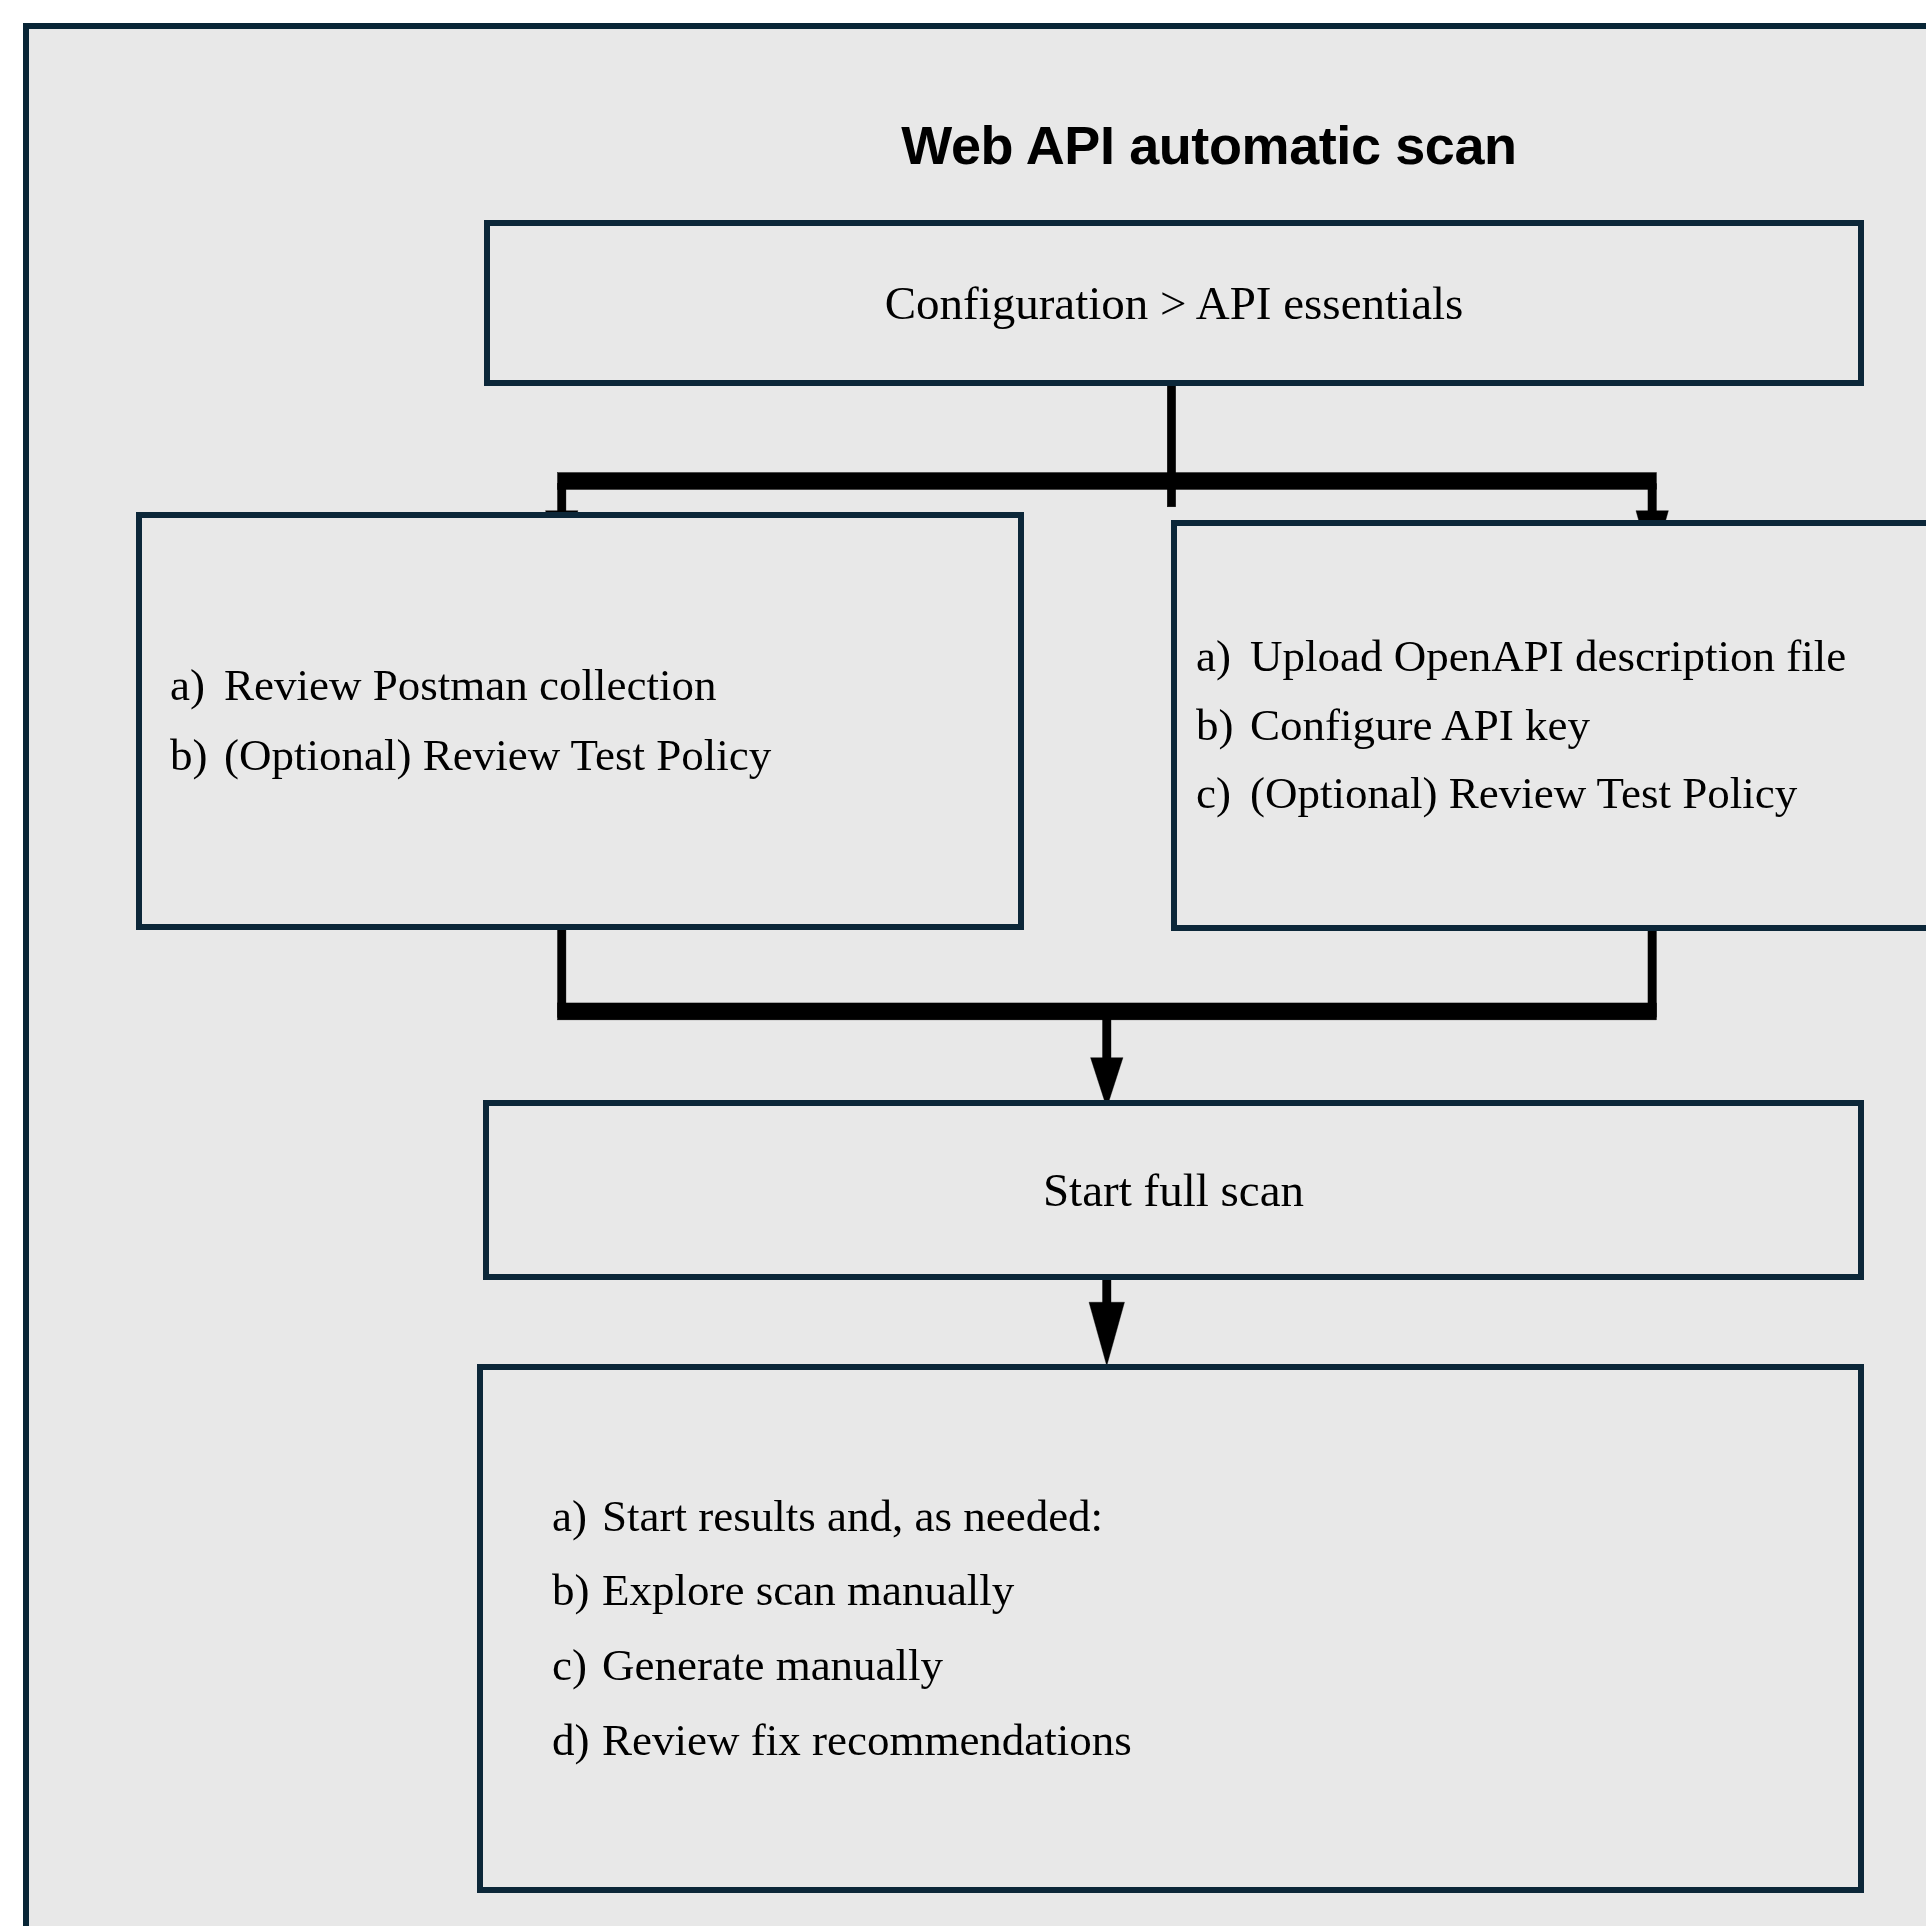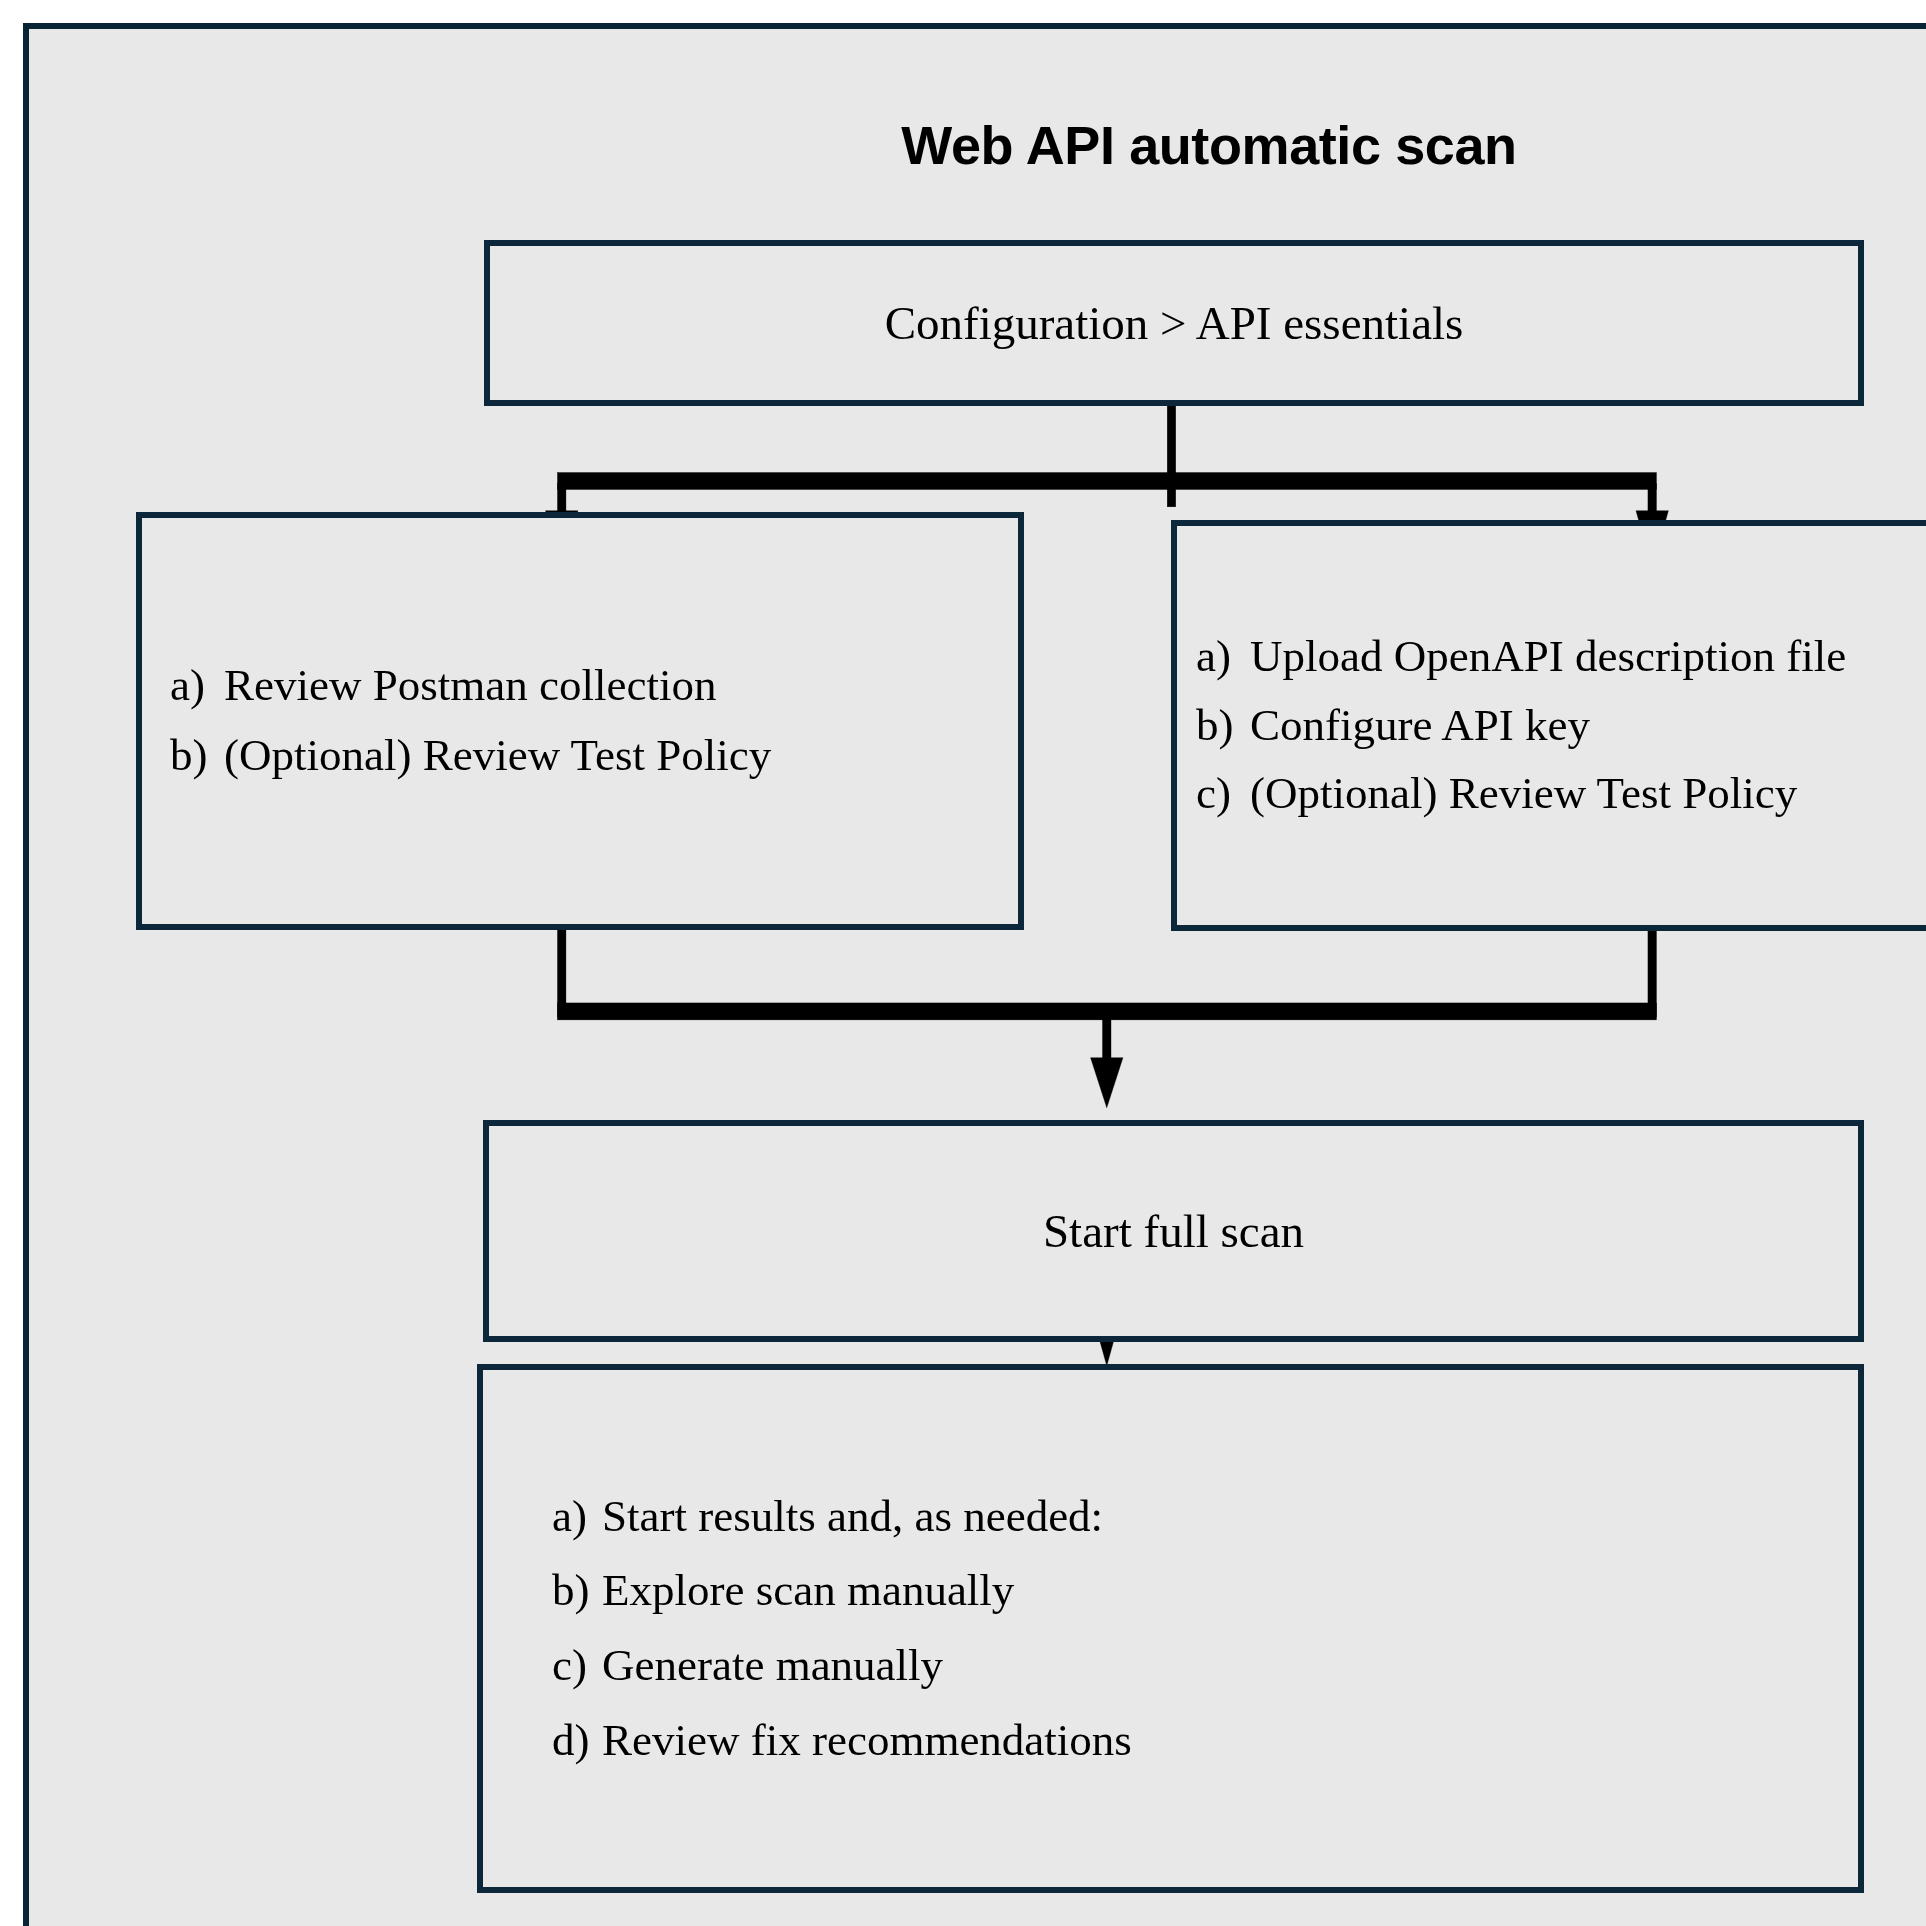--- a/index.html
+++ b/index.html
@@ -32,34 +32,33 @@
   .box{
     position:absolute;
     box-sizing:border-box;
     background:#e8e8e8;
     border:6.2px solid #0c2739;
   }
   .box.centerbox{
     display:flex;
     align-items:center;
     justify-content:center;
-    margin-top:20px;
   }
   .boxlabel{
     font-family:"Liberation Serif",serif;
     font-size:47px;
     color:#000;
     white-space:nowrap;
   }
 
   
   #box-config   { left:455px; top:191px;  width:1380px; height:166px; }
   #box-left     { left:107px;  top:483px; width:888px; height:418px; }
   #box-right    { left:1142px; top:491px; width:1152px; height:411px; }
-  #box-scan     { left:454px; top:1071px; width:1381px; height:222px; }
+  #box-scan     { left:454px; top:1071px; width:1381px; height:180px; }
   #box-results  { left:448px; top:1335px; width:1387px; height:529px; }
 
   
   .list{
     position:absolute;
     left:0; top:0;
     width:100%; height:100%;
     box-sizing:border-box;
     display:flex;
     flex-direction:column;

